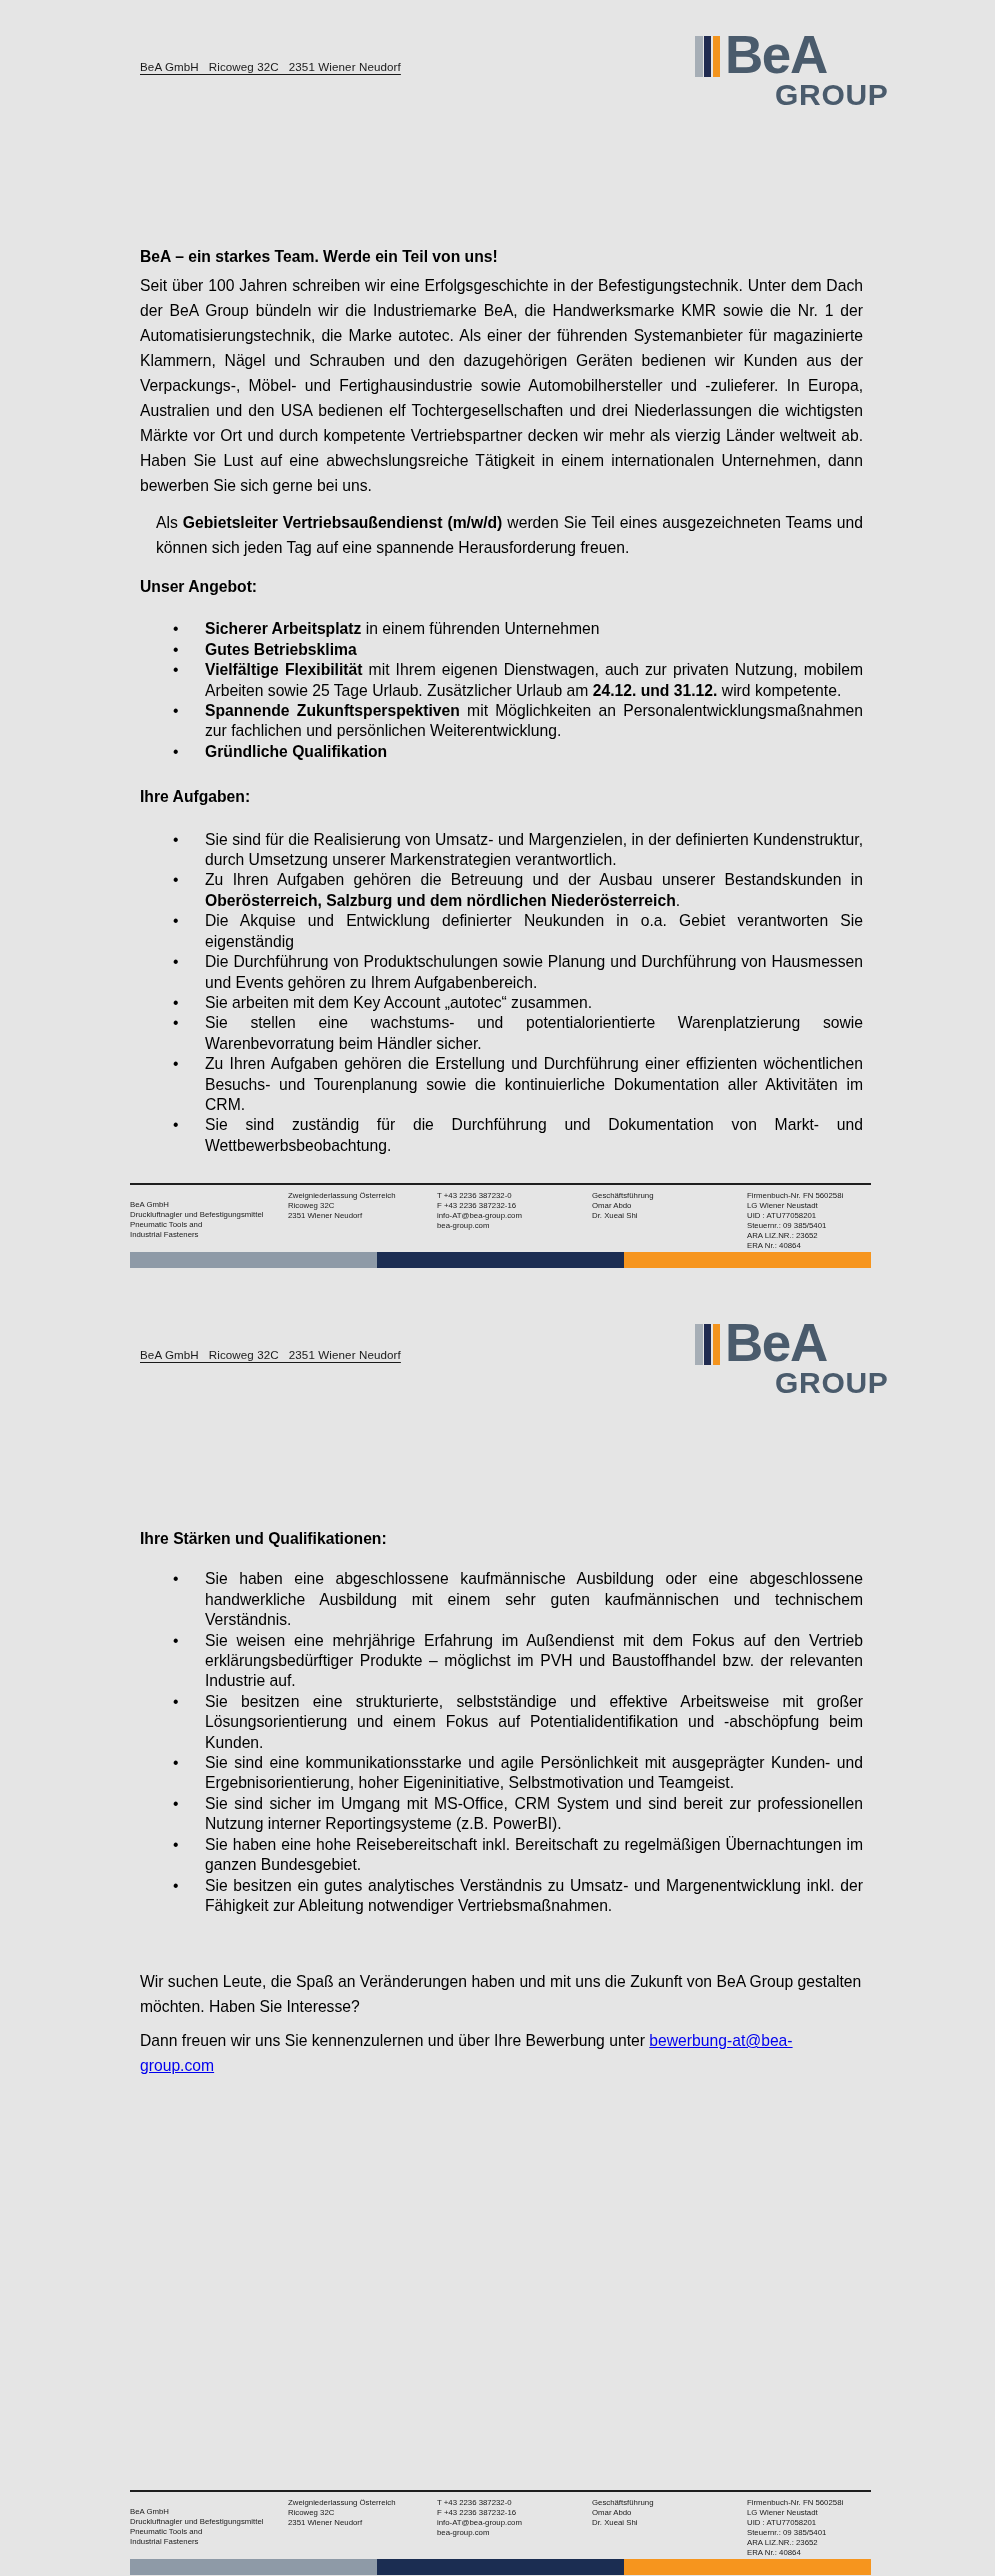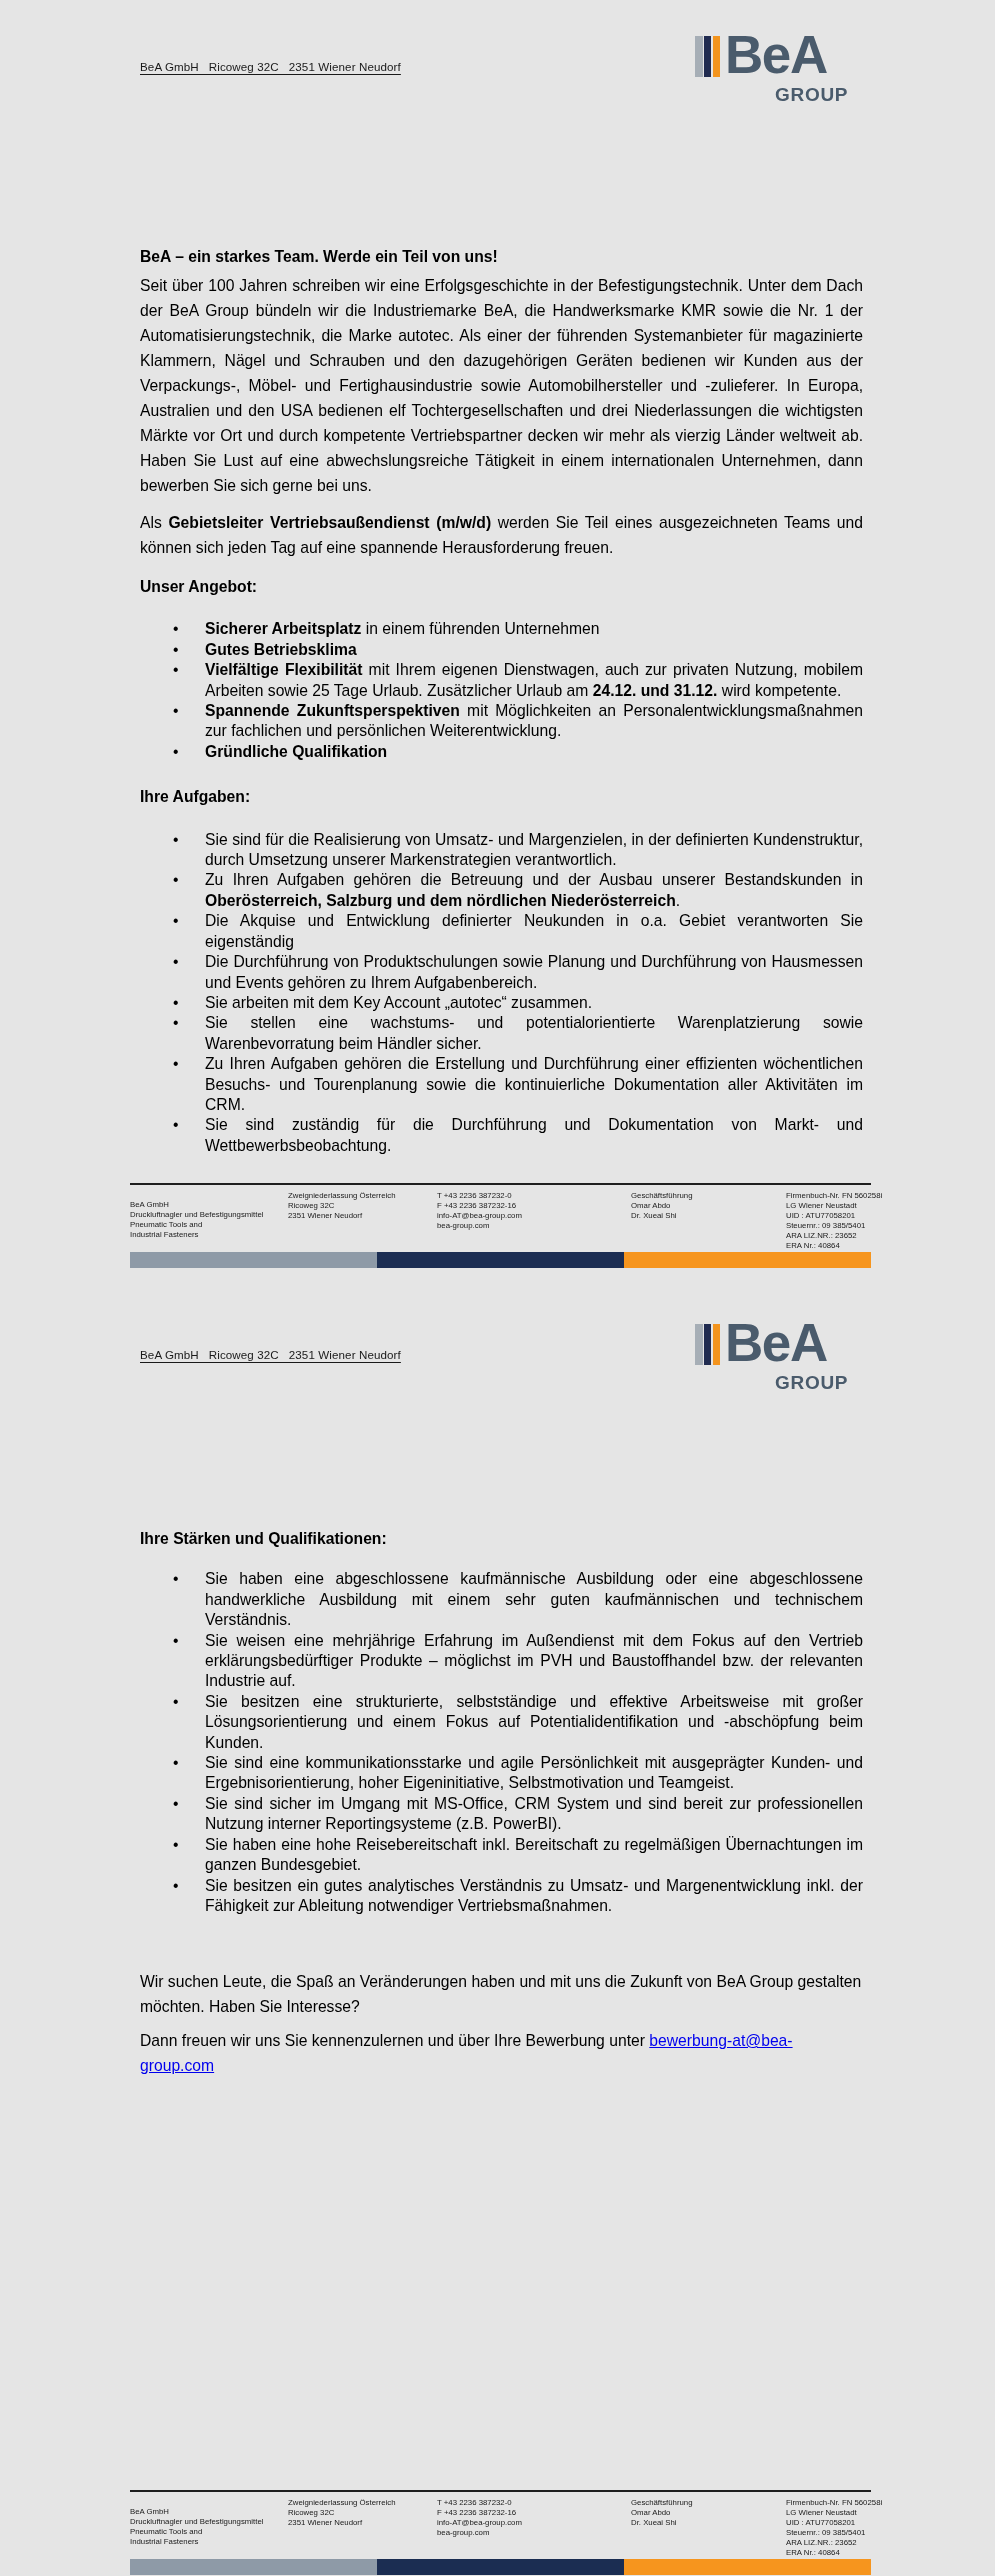--- a/index.html
+++ b/index.html
@@ -14,52 +14,52 @@
 
   
   .logo{position:absolute;left:695px;top:34px;width:174px;height:74px;}
   .logo-bars{position:absolute;left:0;top:2px;display:flex;gap:1.4px;height:41px;}
   .logo-bars span{width:7.5px;height:41px;display:block;}
   .bar-gray{background:#a6aeb6;}
   .bar-navy{background:#202b50;}
   .bar-orange{background:#f3941e;}
   .logo-bea{position:absolute;left:30px;top:-6.1px;font-size:53px;line-height:53px;
     font-weight:bold;color:#4a5b6c;letter-spacing:-1.4px;text-align:center;}
-  .logo-group{position:absolute;left:80px;top:49px;font-size:19px;line-height:23px;
+  .logo-group{position:absolute;left:80px;top:49px;font-size:30px;line-height:23px;
     font-weight:bold;color:#4a5b6c;letter-spacing:0.7px;}
 
   
   .content{position:absolute;left:140px;width:723px;font-size:15.7px;line-height:25px;color:#000;}
   #page1 .content{top:247px;}
   #page2 .content{top:241px;}
   .content h2{font-size:15.7px;line-height:20.4px;font-weight:bold;margin:0;}
   .h-intro{margin:0 0 5.5px 0 !important;}
   p{margin:0;}
   .p-just{text-align:justify;}
   .p-intro{margin:0 0 11.6px 0;}
-  .p-role{margin:0 0 17px 0;}
+  .p-role{margin:0 0 17px 16px;}
   .h-offer{margin:0 0 22.5px 0 !important;}
   ul.doclist{list-style:none;margin:0;padding:0;font-size:15.7px;line-height:20.4px;}
   ul.doclist li{position:relative;padding-left:65px;text-align:justify;margin:0;}
   ul.doclist li::before{content:"\2022";position:absolute;left:33px;top:0;}
   .list-offer{margin:0 0 24.5px 0 !important;}
   .h-tasks{margin:0 0 22.5px 0 !important;}
   .h-strengths{margin:0 0 20px 0 !important;}
   .p-closing{margin:53px 0 8.9px 0;}
   .b{font-weight:bold;}
   .email-link{color:#0000ee;text-decoration:underline;}
 
   
   .footer{position:absolute;left:130px;width:741px;border-top:2px solid #1f1f1f;
     display:flex;padding-top:6.1px;font-size:7.8px;line-height:10px;color:#1a1a1a;}
   .footer .fcol{flex:0 0 auto;}
   .footer .fcol:nth-child(1){width:158px;margin-top:9px;}
   .footer .fcol:nth-child(2){width:149px;}
   .footer .fcol:nth-child(3){width:155px;}
-  .footer .fcol:nth-child(4){width:155px;margin-left:39px;}
+  .footer .fcol:nth-child(4){width:155px;}
   .footer .fcol:nth-child(5){width:123px;}
   #page1 .footer{top:1183px;}
   #page2 .footer{top:1202px;}
   .footer-bar{position:absolute;left:130px;width:741px;height:16.4px;display:flex;}
   #page1 .footer-bar{top:1252px;}
   #page2 .footer-bar{top:1271px;}
   .footer-bar span{display:block;height:16.4px;width:33.333%;}
   .fb-gray{background:#8e9aa7;}
   .fb-navy{background:#1b2d52;}
   .fb-orange{background:#f6951e;}

